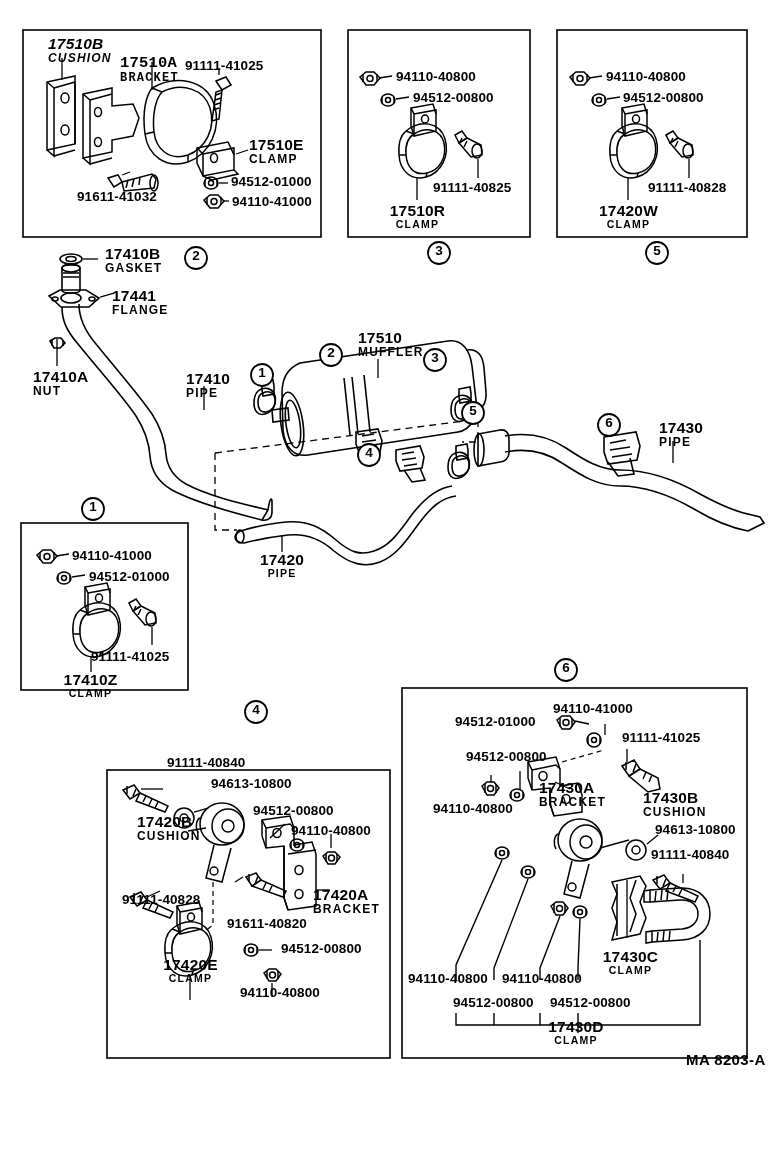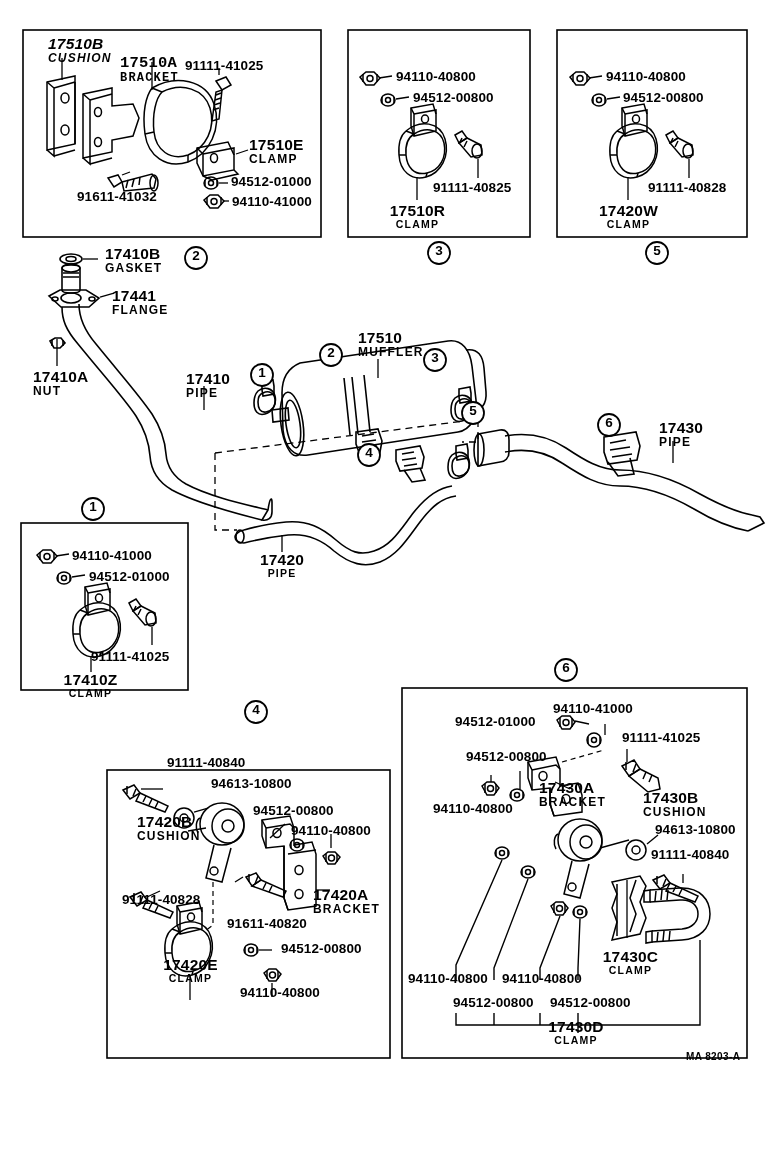--- a/index.html
+++ b/index.html
@@ -5,21 +5,21 @@
   html,body{margin:0;padding:0;background:#fff;}
   body{width:776px;height:1152px;position:relative;overflow:hidden;
        font-family:"Liberation Sans","DejaVu Sans",sans-serif;color:#000;}
   #sheet{position:absolute;inset:0;}
   svg{position:absolute;top:0;left:0;width:776px;height:1152px;}
   .lbl{position:absolute;white-space:nowrap;line-height:1.0;}
   .pn{font-size:13.5px;font-weight:bold;letter-spacing:0.1px;}
   .pnbig{font-size:15.5px;font-weight:bold;letter-spacing:0.2px;}
   .sub{font-size:12px;font-weight:bold;letter-spacing:1.2px;display:block;}
   .subc{font-size:10.5px;font-weight:bold;letter-spacing:1.2px;display:block;text-align:center;}
-  .code{position:absolute;font-size:10px;font-weight:bold;letter-spacing:0.4px;}
+  .code{position:absolute;font-size:15px;font-weight:bold;letter-spacing:0.4px;}
   .ctr{text-align:center;}
 </style>
 </head>
 <body>
 
 <div id="sheet">
 
 <svg viewBox="0 0 776 1152">
   <g fill="none" stroke="#000" stroke-width="1.6">
 

